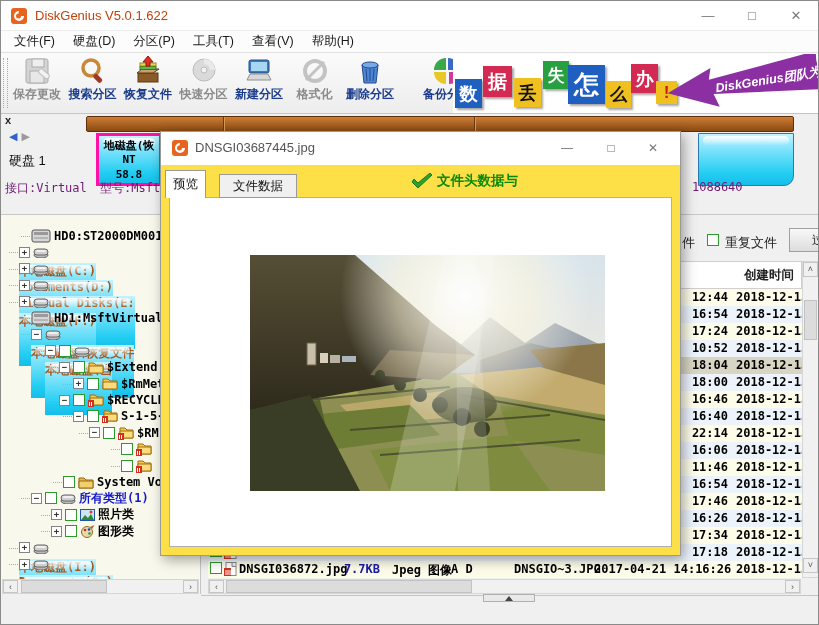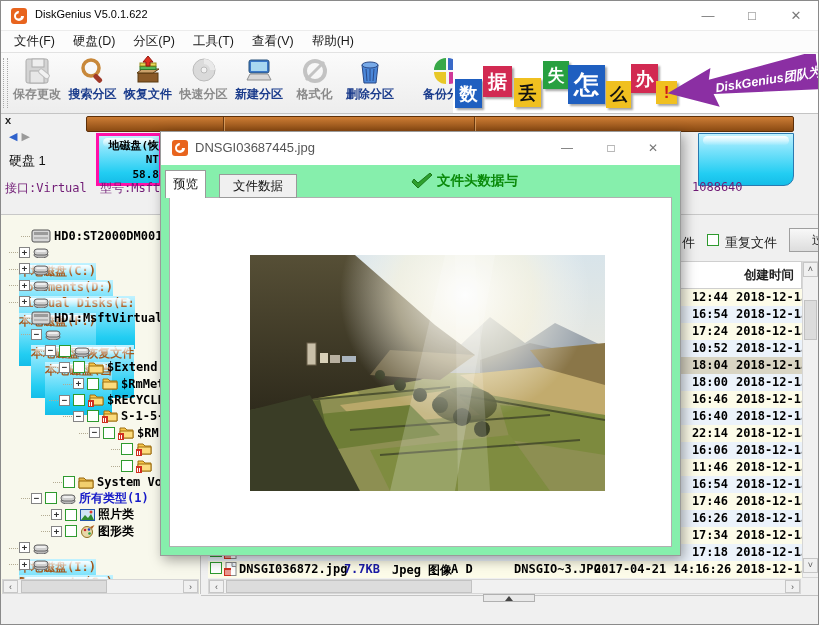--- a/index.html
+++ b/index.html
@@ -4,21 +4,21 @@
 <style>
   *{margin:0;padding:0;box-sizing:border-box}
   html,body{width:819px;height:625px;overflow:hidden;background:#fff;
     font-family:"Liberation Sans","DejaVu Sans",sans-serif;font-size:12px;color:#222}
   #app{position:absolute;left:0;top:0;width:819px;height:625px;background:#f0f0f0;
     border:1px solid #8a8a8a;overflow:hidden}
 
   
   .titlebar{position:absolute;left:0;top:0;right:0;height:30px;background:#fff;border-bottom:1px solid #ececec}
   .app-icon{position:absolute;left:10px;top:7px;width:16px;height:16px}
-  .title-text{position:absolute;left:34px;top:7px;font-size:11px;color:#000000}
+  .title-text{position:absolute;left:34px;top:7px;font-size:13px;color:#c2410c}
   .winbtn{position:absolute;top:0;width:44px;height:30px;text-align:center;line-height:30px;color:#7a7a7a;font-size:13px}
   .wb-min{right:88px}.wb-max{right:44px}.wb-close{right:0}
 
   
   .menubar{position:absolute;left:0;top:30px;right:0;height:22px;background:#fcfcfc;
     border-bottom:1px solid #e2e2e2;display:flex;align-items:center;padding-left:4px}
   .menu-item{padding:0 9px;font-size:12.5px;color:#1a1a1a}
 
   
   .toolbar{position:absolute;left:0;top:52px;right:0;height:61px;background:linear-gradient(#fbfbfb,#ededed);
@@ -48,21 +48,21 @@
   .ov-hdd{position:absolute;left:8px;top:38px;font-size:13px;color:#111}
   .diskbar{position:absolute;left:85px;top:2px;width:708px;height:16px;
     background:linear-gradient(#cd7d35,#8a4a12);border:1px solid #5c2f08;border-radius:2px}
   .diskbar .seg{position:absolute;top:0;bottom:0;width:2px;background:#6b3a10;border-right:1px solid #d89a5a}
   .part{position:absolute;top:19px;height:53px;
     background:linear-gradient(180deg,#c2f2ff 0%,#7ae2fb 32%,#22cdf2 78%,#15bde8 100%)}
   .part::before{content:"";position:absolute;left:4px;right:4px;top:2px;height:9px;border-radius:5px;
     background:linear-gradient(rgba(255,255,255,.95),rgba(255,255,255,.05))}
   .part.sel{left:95px;width:66px;border:3px solid #ff10a8;overflow:hidden}
   .part.pright{left:697px;width:96px;border:1px solid #2a7ab0;border-bottom-right-radius:10px}
-  .part .pl{position:relative;text-align:right;font-weight:bold;font-size:11px;line-height:1.3;color:#000;
+  .part .pl{position:relative;text-align:center;font-weight:bold;font-size:11px;line-height:1.3;color:#000;
     font-family:"DejaVu Sans Mono",monospace;white-space:nowrap}
   .ov-info{position:absolute;top:66px;font-weight:normal;font-size:12px;color:#701a75;
     font-family:"DejaVu Sans Mono",monospace;white-space:nowrap}
   .ov-iface{left:4px}.ov-model{left:99px}.ov-sect{left:691px}
 
   
   .treepanel{position:absolute;left:0;top:214px;width:200px;height:379px;background:#f8f8ec;
     border-right:1px solid #c4c4c4;overflow:hidden}
   .trow{position:absolute;height:16px;display:flex;align-items:center;gap:3px;white-space:nowrap;
     font-family:"DejaVu Sans Mono",monospace;font-weight:bold;font-size:12px}
@@ -110,21 +110,21 @@
 
   
   .statusbar{position:absolute;left:0;top:600px;right:0;height:25px;background:#f0f0f0;border-top:1px solid #d4d4d4}
   .st{position:absolute;top:5px;font-size:12px;color:#222;white-space:nowrap}
   .st-ready{left:6px}.st-sel{left:608px}.st-num{left:748px}
   .stsep{position:absolute;top:4px;bottom:4px;width:1px;background:#dcdcdc}
   .grip{position:absolute;right:3px;bottom:3px;width:10px;height:10px}
   .grip i{position:absolute;width:2px;height:2px;background:#9a9a9a}
 
   
-  .dialog{position:absolute;left:159px;top:130px;width:521px;height:425px;background:#86efac;
+  .dialog{position:absolute;left:159px;top:130px;width:521px;height:425px;background:#fde047;
     border:1px solid #9a9a9a;box-shadow:3px 4px 12px rgba(0,0,0,.35);z-index:50}
   .dlg-title{position:absolute;left:0;top:0;right:0;height:33px;background:#fff}
   .dlg-icon{position:absolute;left:11px;top:8px;width:16px;height:16px}
   .dlg-text{position:absolute;left:34px;top:8px;font-size:13px;color:#555}
   .dlg-btn{position:absolute;top:0;width:36px;height:33px;text-align:center;line-height:33px;color:#777;font-size:12px}
   .d-min{left:388px}.d-max{left:432px}.d-close{left:474px}
   .dlg-pane{position:absolute;left:8px;top:65px;right:8px;bottom:8px;border:1px solid #b0b0b0;background:#fff}
   .tab{position:absolute;border:1px solid #9a9a9a;background:#f0f0f0;font-size:12.5px;text-align:center;color:#111}
   .tab.active{left:4px;top:38px;width:41px;height:28px;background:#fff;border-bottom:none;z-index:3;line-height:26px}
   .tab.t2{left:58px;top:42px;width:78px;height:24px;line-height:22px;z-index:1}

